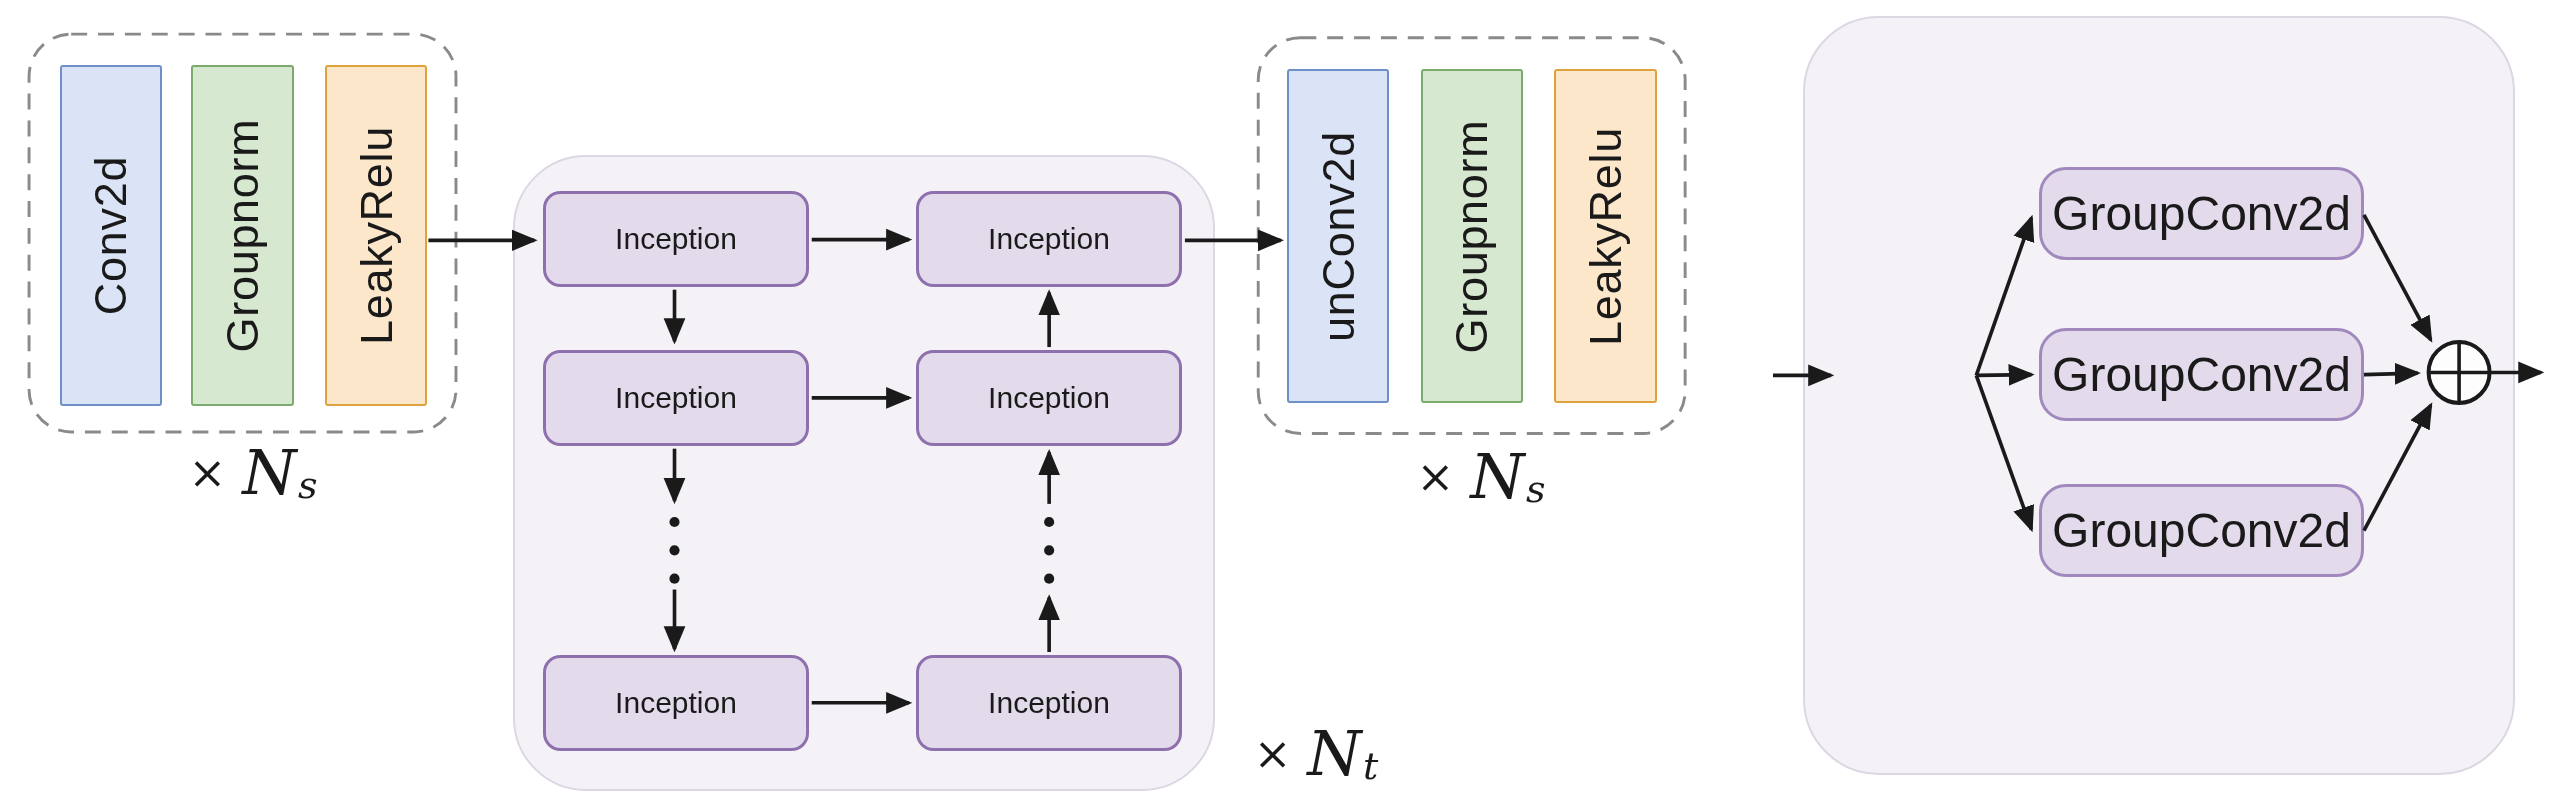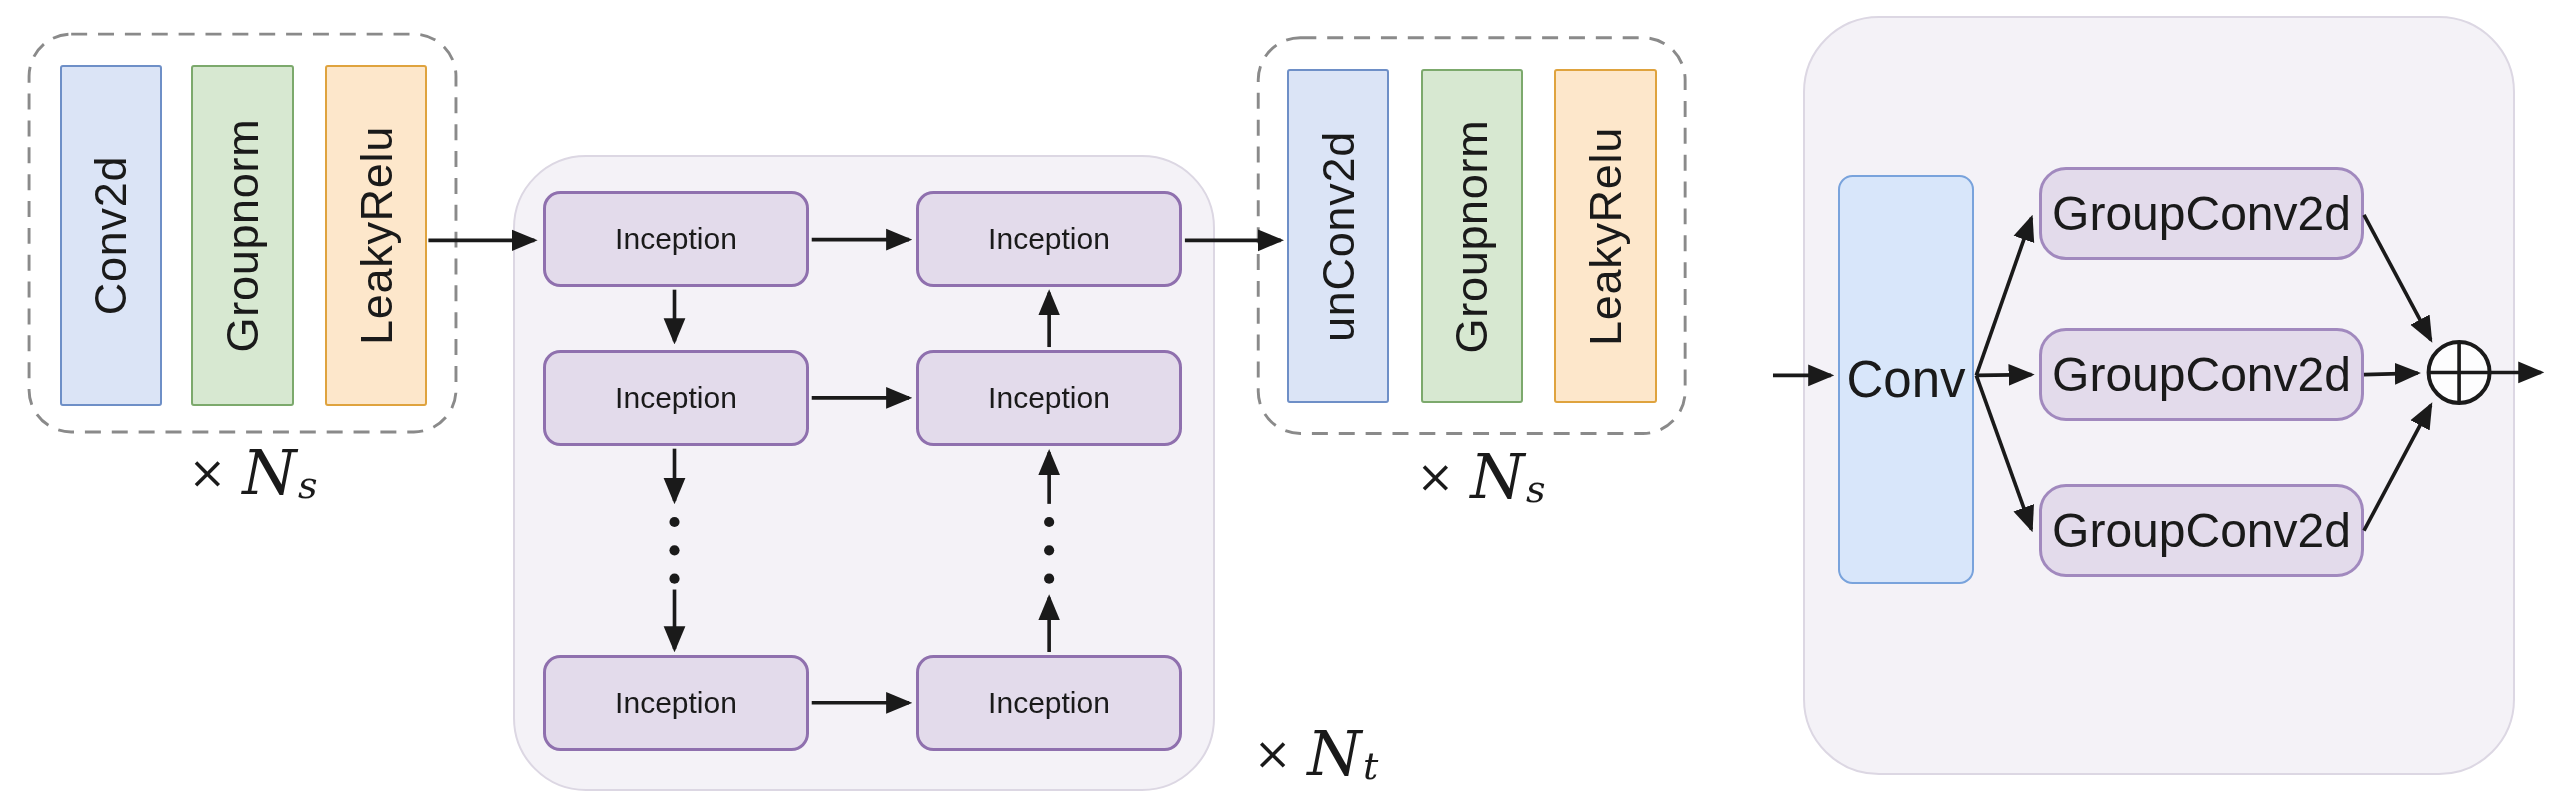--- a/index.html
+++ b/index.html
@@ -113,23 +113,20 @@
   <div class="abs bar bar-orange" style="left:1554px;top:69px;width:103px;height:334px;">
     <span class="vtext">LeakyRelu</span>
   </div>
 
   <div class="abs mult" style="left:1372px;top:440px;width:218px;height:73px;">
     <span class="times">×</span>
       <span class="base">N</span>
       <span class="sub">s</span>
   </div>
 
-  <div class="abs conv-box" style="left:1838px;top:175px;width:136px;height:409px;">
-    <span>Conv</span>
-  </div>
   <div class="abs node node-branch" style="left:2039px;top:167px;width:325px;height:93px;">
     <span>GroupConv2d</span>
   </div>
   <div class="abs node node-branch" style="left:2039px;top:328px;width:325px;height:93px;">
     <span>GroupConv2d</span>
   </div>
   <div class="abs node node-branch" style="left:2039px;top:484px;width:325px;height:93px;">
     <span>GroupConv2d</span>
   </div>
 

